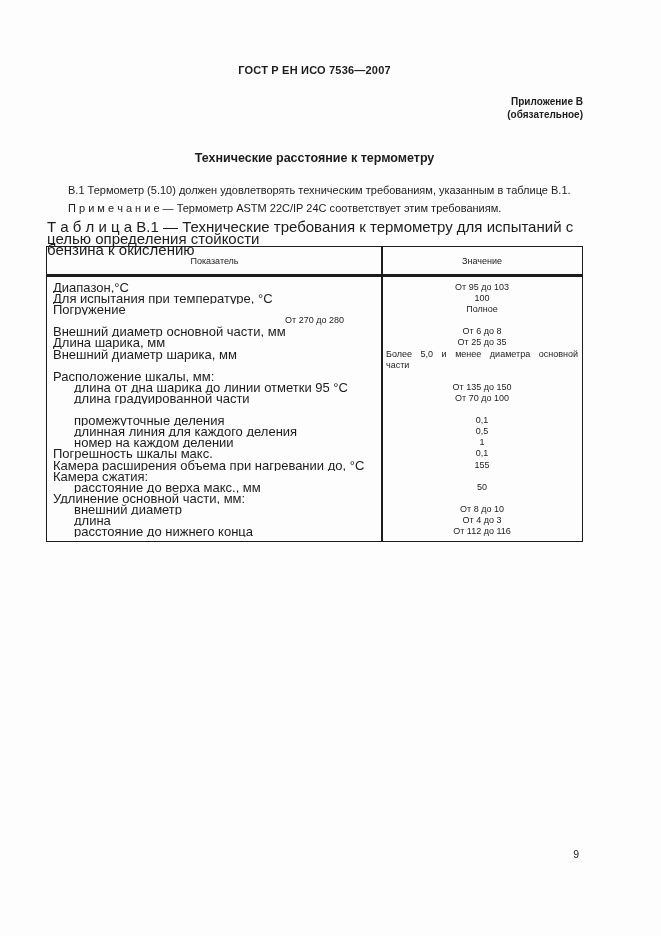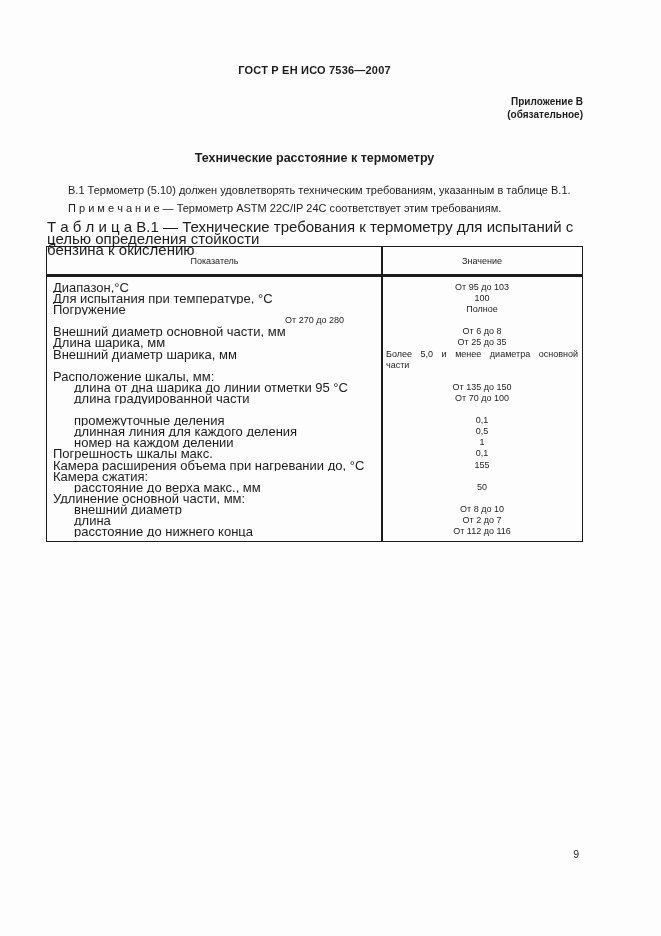--- a/index.html
+++ b/index.html
@@ -173,21 +173,21 @@
         <div class="trow">
           <div class="tlabel">Удлинение основной части, мм:</div>
           <div class="tvalue"></div>
         </div>
         <div class="trow">
           <div class="tlabel indent">внешний диаметр</div>
           <div class="tvalue">От 8 до 10</div>
         </div>
         <div class="trow">
           <div class="tlabel indent">длина</div>
-          <div class="tvalue">От 2 до 7</div>
+          <div class="tvalue">От 4 до 3</div>
         </div>
         <div class="trow">
           <div class="tlabel indent">расстояние до нижнего конца</div>
           <div class="tvalue">От 112 до 116</div>
         </div>
       </div>
   </div>
 
   <div class="pagenum">9</div>
 

